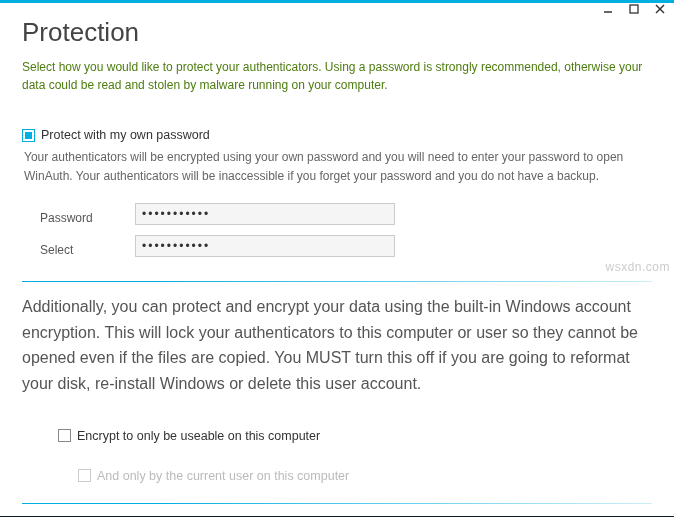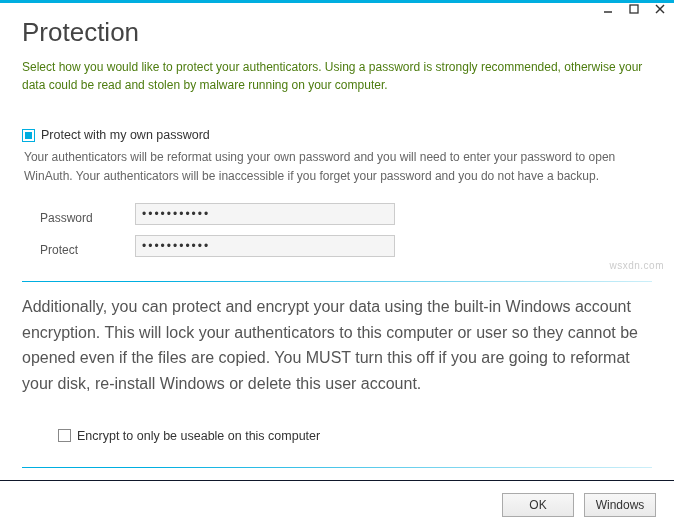--- a/index.html
+++ b/index.html
@@ -162,23 +162,23 @@
       height: 24px;
       border: 1px solid #aaa;
       background: linear-gradient(#f7f7f7, #eaeaea);
       font-size: 12px;
       color: #333;
       cursor: default;
       padding: 0 10px;
     }
     .watermark {
       position: absolute;
-      right: 10px;
+      right: 4px;
       top: 260px;
-      font-size: 10px;
+      font-size: 12px;
       color: #ccc;
       letter-spacing: 0.5px;
       pointer-events: none;
     }
   </style>
 </head>
 <body>
 
 <div class="window">
 
@@ -205,41 +205,45 @@
 
     <h1 class="page-title">Protection</h1>
 
     <p class="intro">Select how you would like to protect your authenticators. Using a password is strongly recommended, otherwise your data could be read and stolen by malware running on your computer.</p>
 
     <div class="checkbox-row">
       <div class="checkbox checked"></div>
       <span class="checkbox-label">Protect with my own password</span>
     </div>
 
-    <p class="sub-text">Your authenticators will be reformat using your own password and you will need to enter your password to open WinAuth. Your authenticators will be inaccessible if you forget your password and you do not have a backup.</p>
+    <p class="sub-text">Your authenticators will be encrypted using your own password and you will need to enter your password to open WinAuth. Your authenticators will be inaccessible if you forget your password and you do not have a backup.</p>
 
     <div class="form-row">
       <span class="lbl">Password</span>
       <input type="password" value="•••••••••••" style="">
     </div>
 
     <div class="form-row">
-      <span class="lbl">Protect</span>
+      <span class="lbl">Select</span>
       <input type="password" value="•••••••••••" style="">
     </div>
 
     <div class="divider"></div>
 
     <p class="section2">Additionally, you can protect and encrypt your data using the built-in Windows account encryption. This will lock your authenticators to this computer or user so they cannot be opened even if the files are copied. You MUST turn this off if you are going to reformat your disk, re-install Windows or delete this user account.</p>
 
     <div class="checkbox-row indent1">
       <div class="checkbox plain"></div>
       <span class="checkbox-label">Encrypt to only be useable on this computer</span>
     </div>
 
+    <div class="checkbox-row indent2">
+      <div class="checkbox disabled"></div>
+      <span class="checkbox-label disabled">And only by the current user on this computer</span>
+    </div>
 
     <div class="divider" style="margin-top:14px;"></div>
   </div>
 
   <div class="buttonbar">
     <button class="btn">OK</button>
     <button class="btn">Windows</button>
   </div>
 
 </div>

